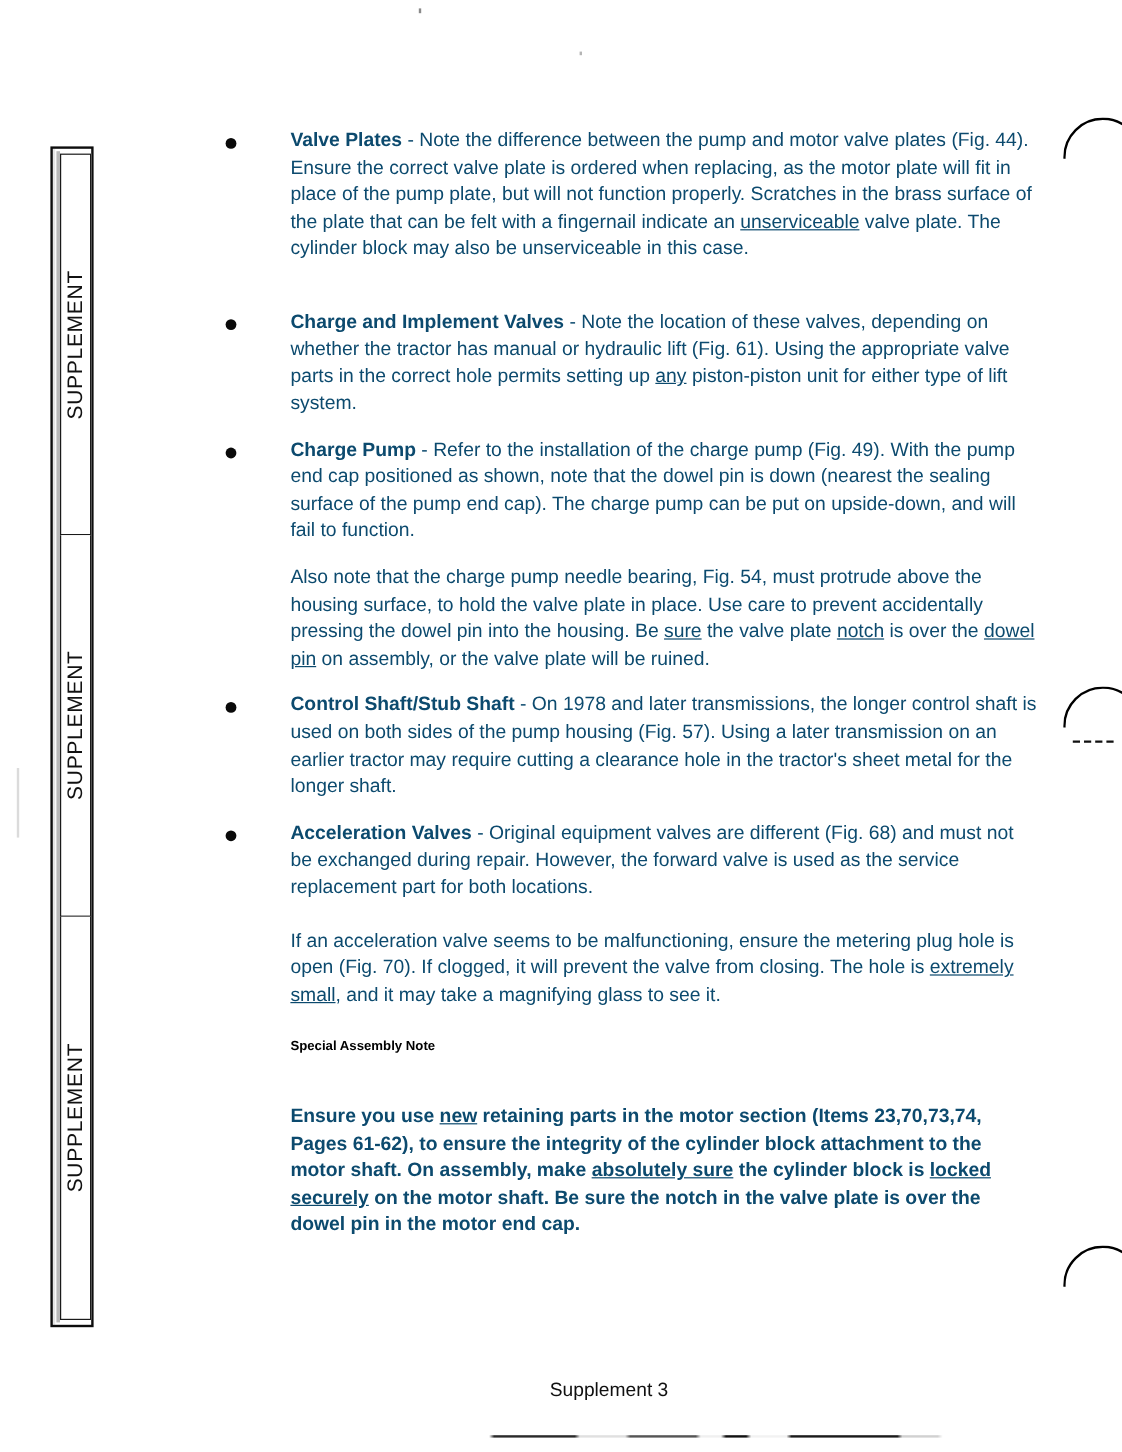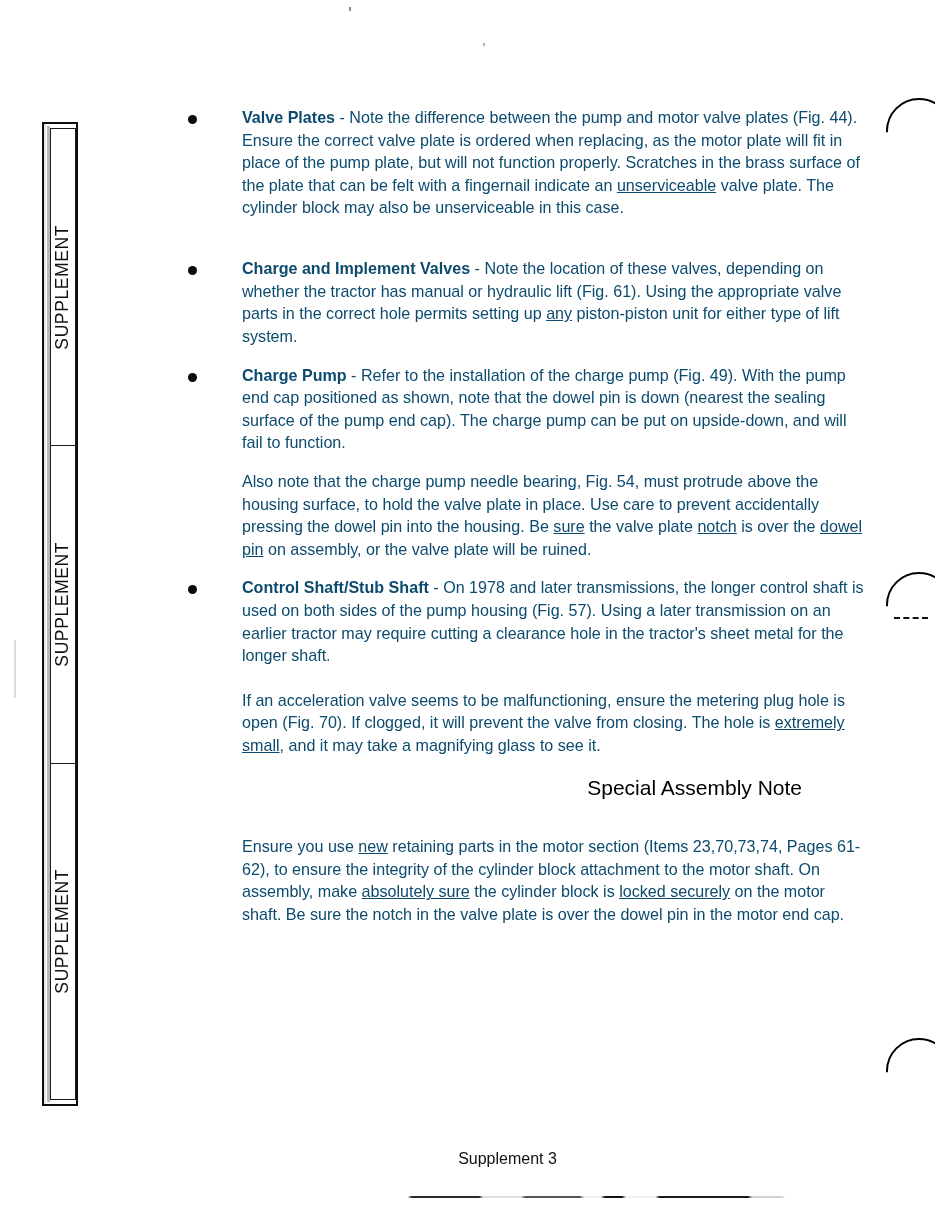--- a/index.html
+++ b/index.html
@@ -97,23 +97,23 @@
     font-family: "Liberation Sans", sans-serif;
     -webkit-font-smoothing: none;
   }
   .body-text.no-bullet { margin-left: 54px; }
 
   .lead { font-weight: bold; }
   .u { text-decoration: underline; }
 
   .section-heading {
     margin-left: 54px;
-    font-size: 21px;
-    font-weight: normal;
-    text-align: right;
+    font-size: 11px;
+    font-weight: bold;
+    text-align: left;
     line-height: 22.6px;
     width: 560px;
   }
 
   
   #footer {
     position: absolute;
     left: 0;
     top: 1150px;
     width: 935px;
@@ -208,31 +208,35 @@
 
     <div class="block" style="margin-top:4px;">
       <p class="body-text no-bullet"><span>Also note that the charge pump needle bearing, Fig. 54, must protrude above the housing surface, to hold the valve plate in place.  Use care to prevent accidentally pressing the dowel pin into the housing.  Be </span><span class="u">sure</span><span> the valve plate </span><span class="u">notch</span><span> is over the </span><span class="u">dowel pin</span><span> on assembly, or the valve plate will be ruined.</span></p>
     </div>
 
     <div class="block" style="margin-top:14px;">
       <span class="bullet-dot"></span>
       <p class="body-text"><span class="lead">Control Shaft/Stub Shaft</span><span> - On 1978 and later transmissions, the longer control shaft is used on both sides of the pump housing (Fig. 57). Using a later transmission on an earlier tractor may require cutting a clearance hole in the tractor's sheet metal for the longer shaft.</span></p>
     </div>
 
+    <div class="block" style="margin-top:16px;">
+      <span class="bullet-dot"></span>
+      <p class="body-text"><span class="lead">Acceleration Valves</span><span> - Original equipment valves are different (Fig. 68) and must not be exchanged during repair.  However, the forward valve is used as the service replacement part for both locations.</span></p>
+    </div>
 
     <div class="block" style="margin-top:22px;">
       <p class="body-text no-bullet"><span>If an acceleration valve seems to be malfunctioning, ensure the metering plug hole is open (Fig. 70).  If clogged, it will prevent the valve from closing.  The hole is </span><span class="u">extremely small</span><span>, and it may take a magnifying glass to see it.</span></p>
     </div>
 
 
     <div class="block" style="margin-top:20px;">
       <div class="section-heading">Special Assembly Note</div>
     </div>
 
-    <div class="block" style="margin-top:36px;">
+    <div class="block" style="margin-top:36px;font-weight:bold;">
       <p class="body-text no-bullet"><span>Ensure you use </span><span class="u">new</span><span> retaining parts in the motor section (Items 23,70,73,74, Pages 61-62), to ensure the integrity of the cylinder block attachment to the motor shaft.  On assembly, make </span><span class="u">absolutely sure</span><span> the cylinder block is </span><span class="u">locked securely</span><span> on the motor shaft.  Be sure the notch in the valve plate is over the dowel pin in the motor end cap.</span></p>
     </div>
 
   </div>
 
   <div id="footer">
     <span>Supplement 3</span>
   </div>
 
   <div class="punch-arc" style="left:886px; top:98px;"></div>

